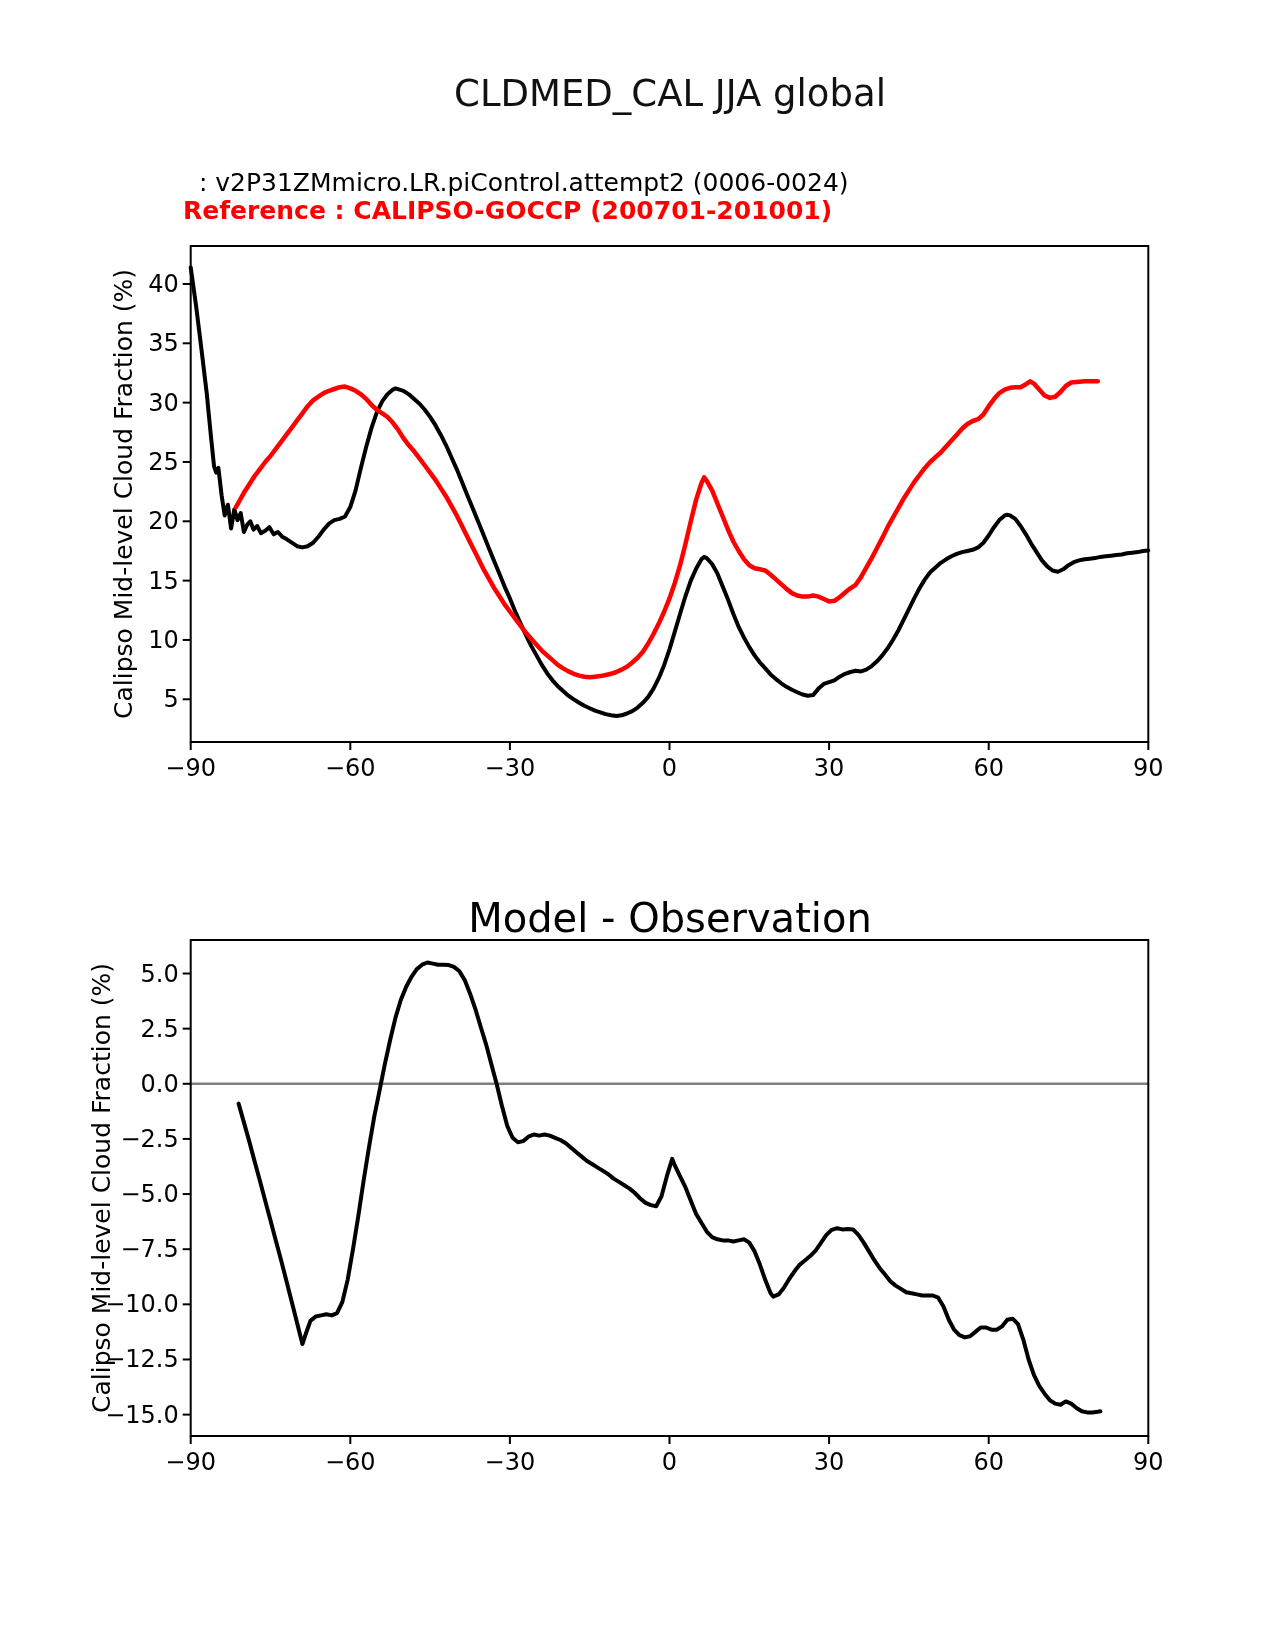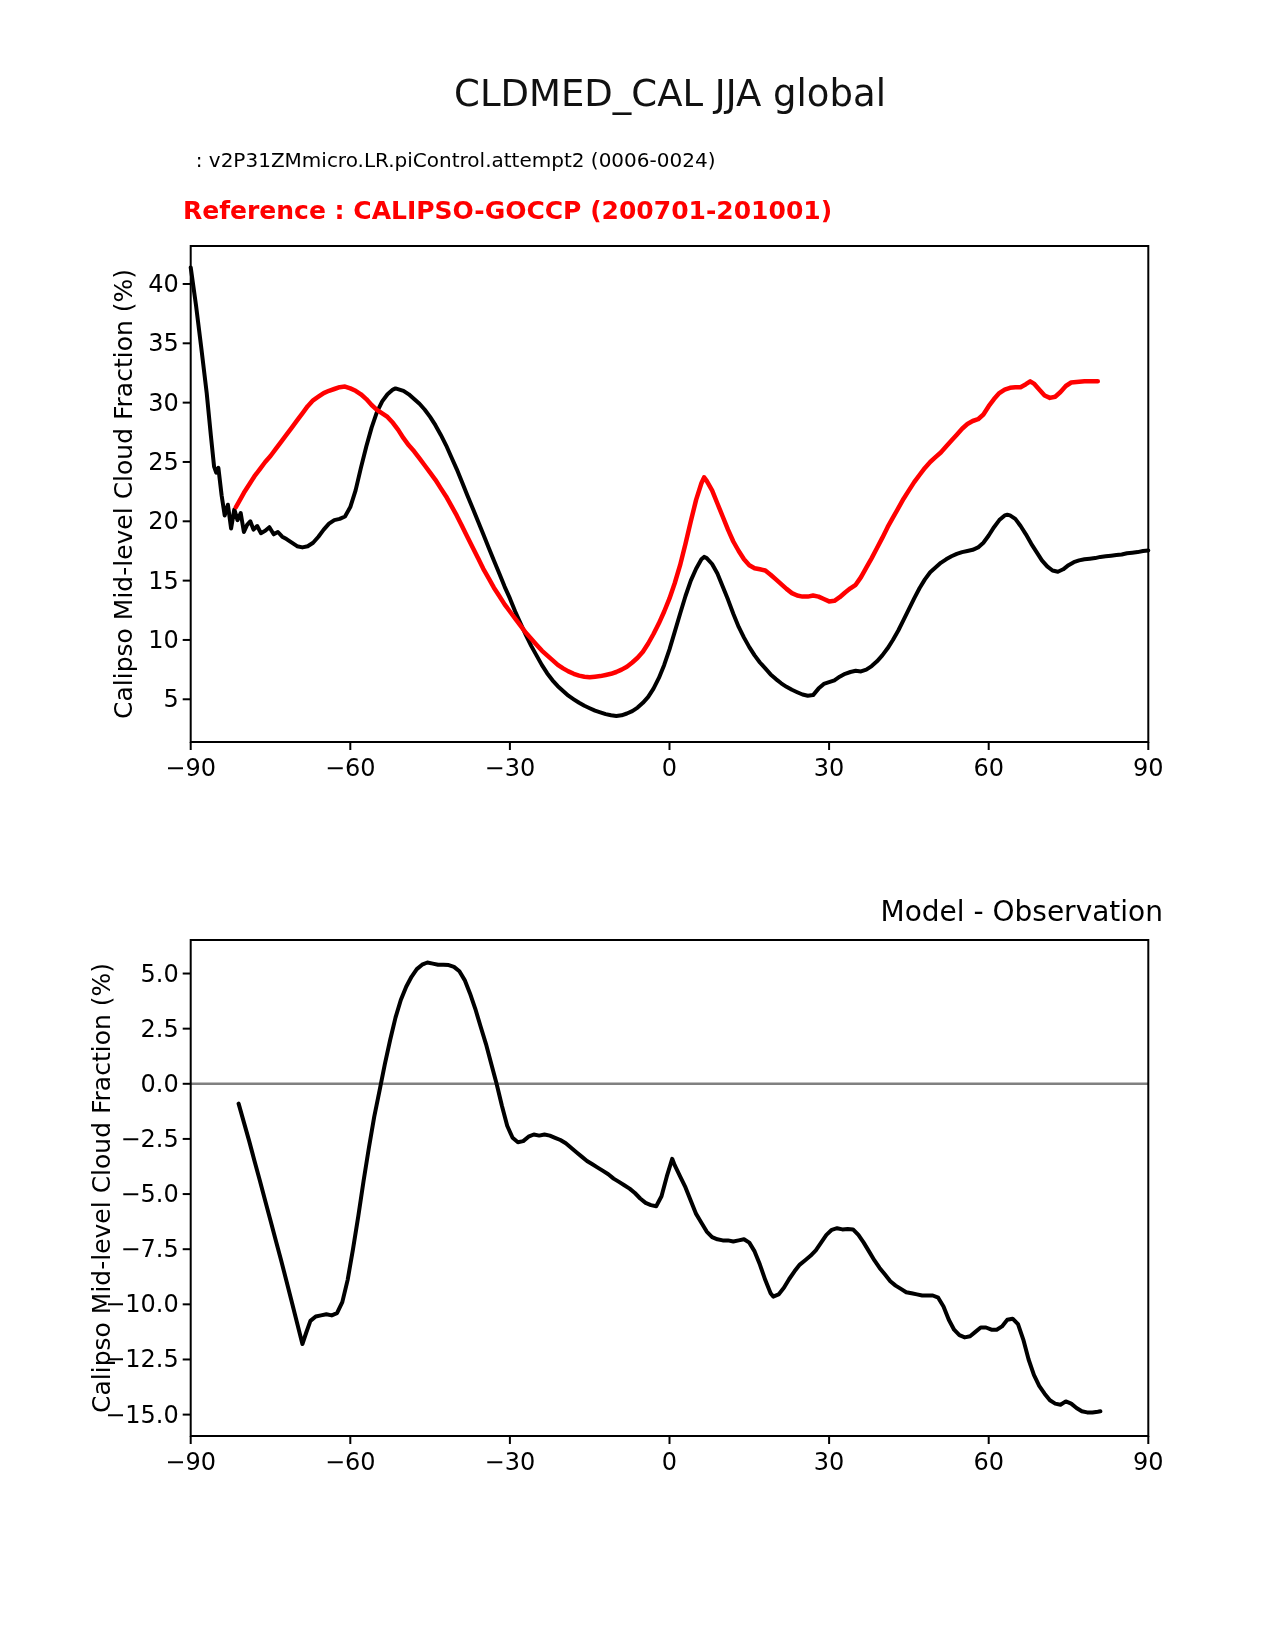--- a/index.html
+++ b/index.html
@@ -1,26 +1,26 @@
 <!DOCTYPE html>
 <html><head>
 <meta charset="utf-8">
 <style>
   html,body{margin:0;padding:0;background:#fff;}
   .page{position:relative;width:1223px;height:1650px;background:#ffffff;overflow:hidden;
         font-family:"DejaVu Sans","Liberation Sans",sans-serif;color:#000;}
   .abs{position:absolute;}
   .fig-title{left:191px;top:72px;width:958px;text-align:center;font-size:37px;color:#111;}
-  .sub1{left:183px;top:148px;font-size:20px;white-space:pre;color:#000;}
+  .sub1{left:183px;top:168px;font-size:25px;white-space:pre;color:#000;}
   .sub2{left:183px;top:196px;font-size:25px;white-space:pre;font-weight:bold;}
   .ylab-wrap{width:34px;height:496px;display:flex;align-items:center;justify-content:center;}
   .ylab-wrap span{writing-mode:vertical-rl;transform:rotate(180deg);font-size:25px;white-space:nowrap;}
   .ylab-top{left:106px;top:246px;}
   .ylab-bot{left:84px;top:940px;}
-  .ax2-title{left:205px;top:895px;width:958px;text-align:right;font-size:28px;}
+  .ax2-title{left:191px;top:895px;width:958px;text-align:center;font-size:40px;}
   svg{position:absolute;left:0;top:0;}
   svg text{font-family:"DejaVu Sans","Liberation Sans",sans-serif;font-size:24px;fill:#000;}
 </style>
 </head>
 <body>
 
 <div class="page">
   <div class="abs fig-title">CLDMED_CAL JJA global</div>
   <div class="abs sub1">  : v2P31ZMmicro.LR.piControl.attempt2 (0006-0024)</div>
   <div class="abs sub2" style="color: rgb(255, 0, 0);">Reference : CALIPSO-GOCCP (200701-201001)</div>

